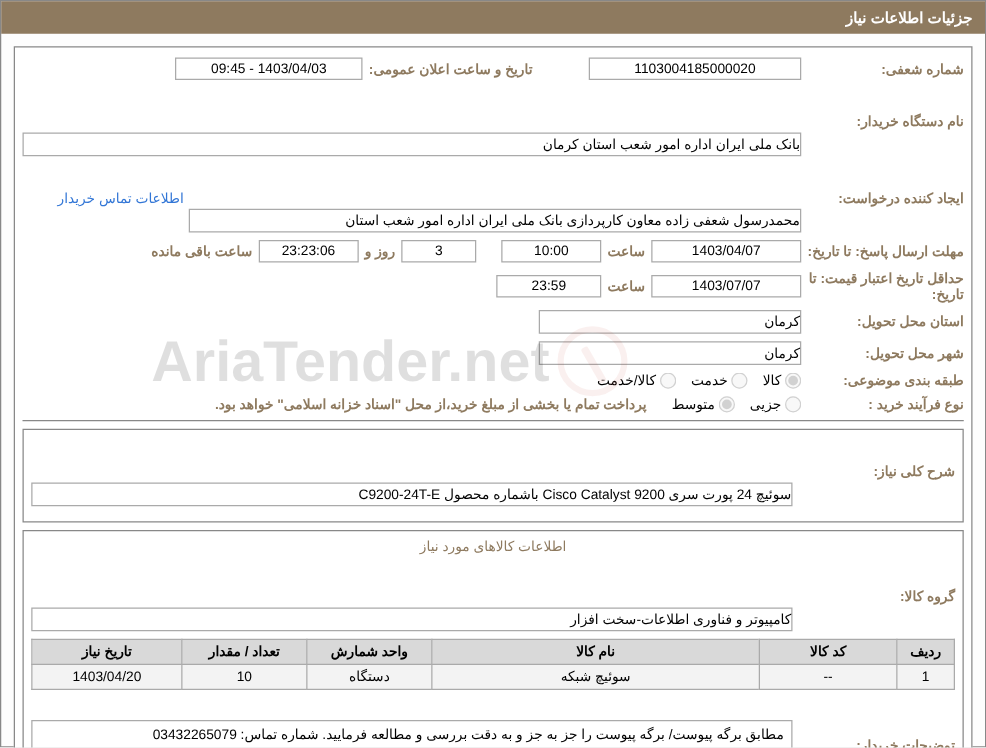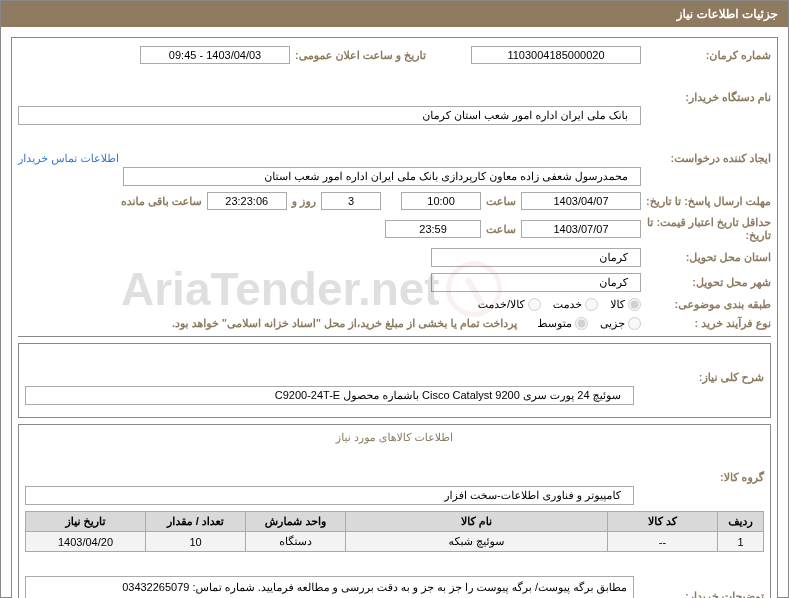--- a/index.html
+++ b/index.html
@@ -3,23 +3,23 @@
 <meta charset="utf-8">
 <style>
 * { box-sizing: border-box; margin: 0; padding: 0; }
 body { font-family: Tahoma, Arial, sans-serif; font-size: 11px; background: #fdfdfd; direction: rtl; }
 .container { width: 789px; height: 598px; border: 1px solid #888; background: #fdfdfd; position: relative; }
 .header { background: #8e7a5f; color: #fff; font-weight: bold; padding: 6px 10px; font-size: 12px; }
 .main-box { border: 1px solid #888; margin: 10px; padding: 8px 6px; background: #fff; }
 .row { display: flex; align-items: center; margin-bottom: 6px; flex-wrap: nowrap; }
 .label { color: #8e7a5f; font-weight: bold; width: 130px; text-align: right; padding-left: 4px; font-size: 11px; flex-shrink: 0; }
 .label-sm { color: #8e7a5f; font-weight: bold; padding: 0 5px; font-size: 11px; white-space: nowrap; }
-.value-box { border: 1px solid #aaa; background: #fff; padding: 2px 12px; min-height: 18px; font-size: 11px; display: inline-block; text-align: center; }
+.value-box { border: 1px solid #aaa; background: #fff; padding: 2px 0; min-height: 18px; font-size: 11px; display: inline-block; text-align: center; }
 .value-wide { flex: 1; text-align: right; margin-top: 36px; }
-.link { color: #3276d6; cursor: pointer; text-decoration: none; padding-right: 4px; }
+.link { color: #3276d6; cursor: pointer; text-decoration: none; padding-right: 4px; margin-left: 28px; }
 .radio-wrap { display: inline-flex; align-items: center; margin-left: 12px; }
 .radio-wrap input { margin-left: 3px; }
 .note { color: #8e7a5f; font-weight: bold; font-size: 11px; margin-right: 8px; }
 .sub-box { border: 1px solid #888; margin-top: 6px; padding: 6px; }
 .section-title { color: #8e7a5f; font-weight: normal; font-size: 11px; margin-bottom: 6px; text-align: center; }
 table.data { width: 100%; border-collapse: collapse; margin-top: 4px; }
 table.data th { background: #d9d9d9; border: 1px solid #aaa; padding: 3px 4px; font-size: 11px; font-weight: bold; }
 table.data td { background: #f3f3f3; border: 1px solid #aaa; padding: 3px 4px; font-size: 11px; text-align: center; }
 .desc-row { display: flex; margin-top: 24px; }
 .desc-box { border: 1px solid #aaa; flex: 1; padding: 4px 6px; font-size: 11px; text-align: right; min-height: 40px; }
@@ -39,21 +39,21 @@
   <div class="header">جزئیات اطلاعات نیاز</div>
 
   <div class="watermark">
     <span class="wm-circle"></span>
     <span>AriaTender.net</span>
   </div>
 
   <div class="main-box">
 
     <div class="row">
-      <span class="label">شماره کرمان:</span>
+      <span class="label">شماره شعفی:</span>
       <span class="value-box" style="width:170px">1103004185000020</span>
       <span class="label-sm" style="margin-right:40px">تاریخ و ساعت اعلان عمومی:</span>
       <span class="value-box" style="width:150px">1403/04/03 - 09:45</span>
     </div>
 
     <div class="row">
       <span class="label">نام دستگاه خریدار:</span>
       <span class="value-box value-wide">بانک ملی ایران اداره امور شعب استان کرمان</span>
     </div>
 
@@ -71,21 +71,21 @@
       <span class="value-box" style="width:60px;margin-right:20px">3</span>
       <span class="label-sm">روز و</span>
       <span class="value-box" style="width:80px">23:23:06</span>
       <span class="label-sm">ساعت باقی مانده</span>
     </div>
 
     <div class="row">
       <span class="label">حداقل تاریخ اعتبار قیمت: تا تاریخ:</span>
       <span class="value-box" style="width:120px">1403/07/07</span>
       <span class="label-sm">ساعت</span>
-      <span class="value-box" style="width:96px">23:59</span>
+      <span class="value-box" style="width:84px">23:59</span>
     </div>
 
     <div class="row">
       <span class="label">استان محل تحویل:</span>
       <span class="value-box" style="width:210px;text-align:right">کرمان</span>
     </div>
 
     <div class="row">
       <span class="label">شهر محل تحویل:</span>
       <span class="value-box" style="width:210px;text-align:right">کرمان</span>

